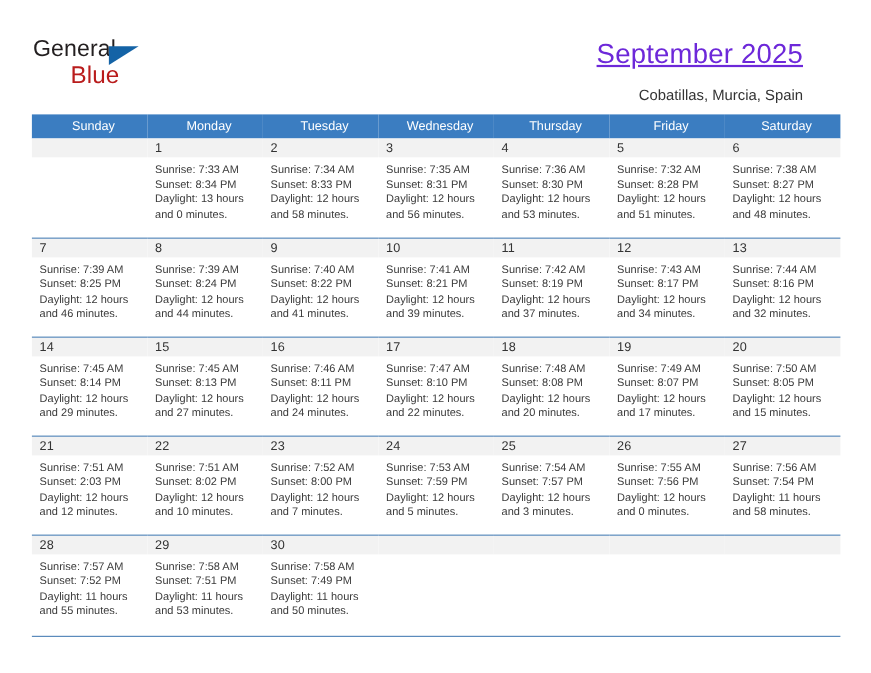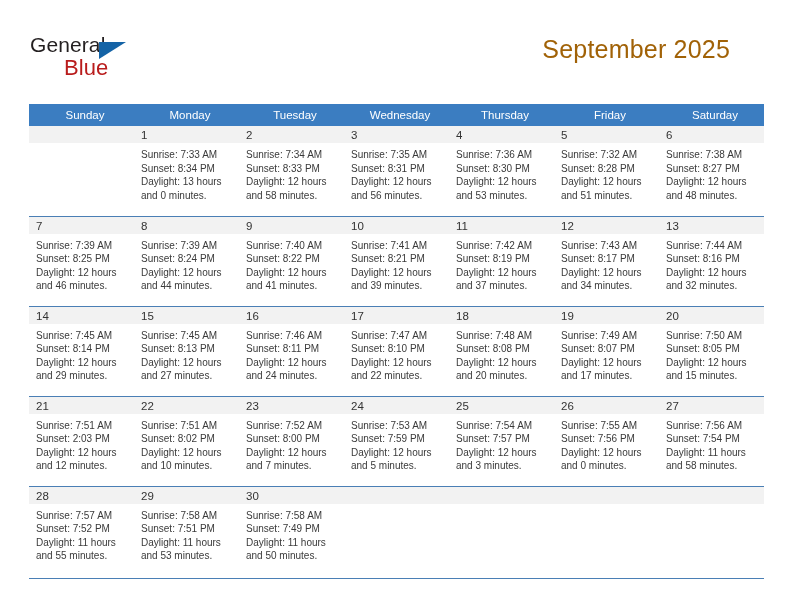--- a/index.html
+++ b/index.html
@@ -60,25 +60,26 @@
     height: 0;
     border-left: 27px solid #1463a6;
     border-bottom: 17px solid transparent;
   }
 
   .title {
     position: absolute;
     right: 36px;
     top: 35px;
     font-size: 25px;
-    color: #a16207;
+    color: #6d28d9;
     font-weight: normal;
     text-align: right;
     white-space: nowrap;
     letter-spacing: 0.2px;
+    text-decoration: underline;
   }
   .subtitle {
     position: absolute;
     right: 36px;
     top: 79px;
     font-size: 13.5px;
     color: #333333;
     text-align: right;
     white-space: nowrap;
   }
@@ -153,20 +154,21 @@
 
   <div class="header">
 
     <div class="logo">
       <span class="logo-general">General</span>
       <span class="logo-triangle"></span>
       <span class="logo-blue">Blue</span>
     </div>
 
     <div class="title">September 2025</div>
+    <div class="subtitle">Cobatillas, Murcia, Spain</div>
   </div>
 
   <div class="calendar">
     <table class="cal">
       <thead>
         <tr>
           <th>Sunday</th>
           <th>Monday</th>
           <th>Tuesday</th>
           <th>Wednesday</th>

